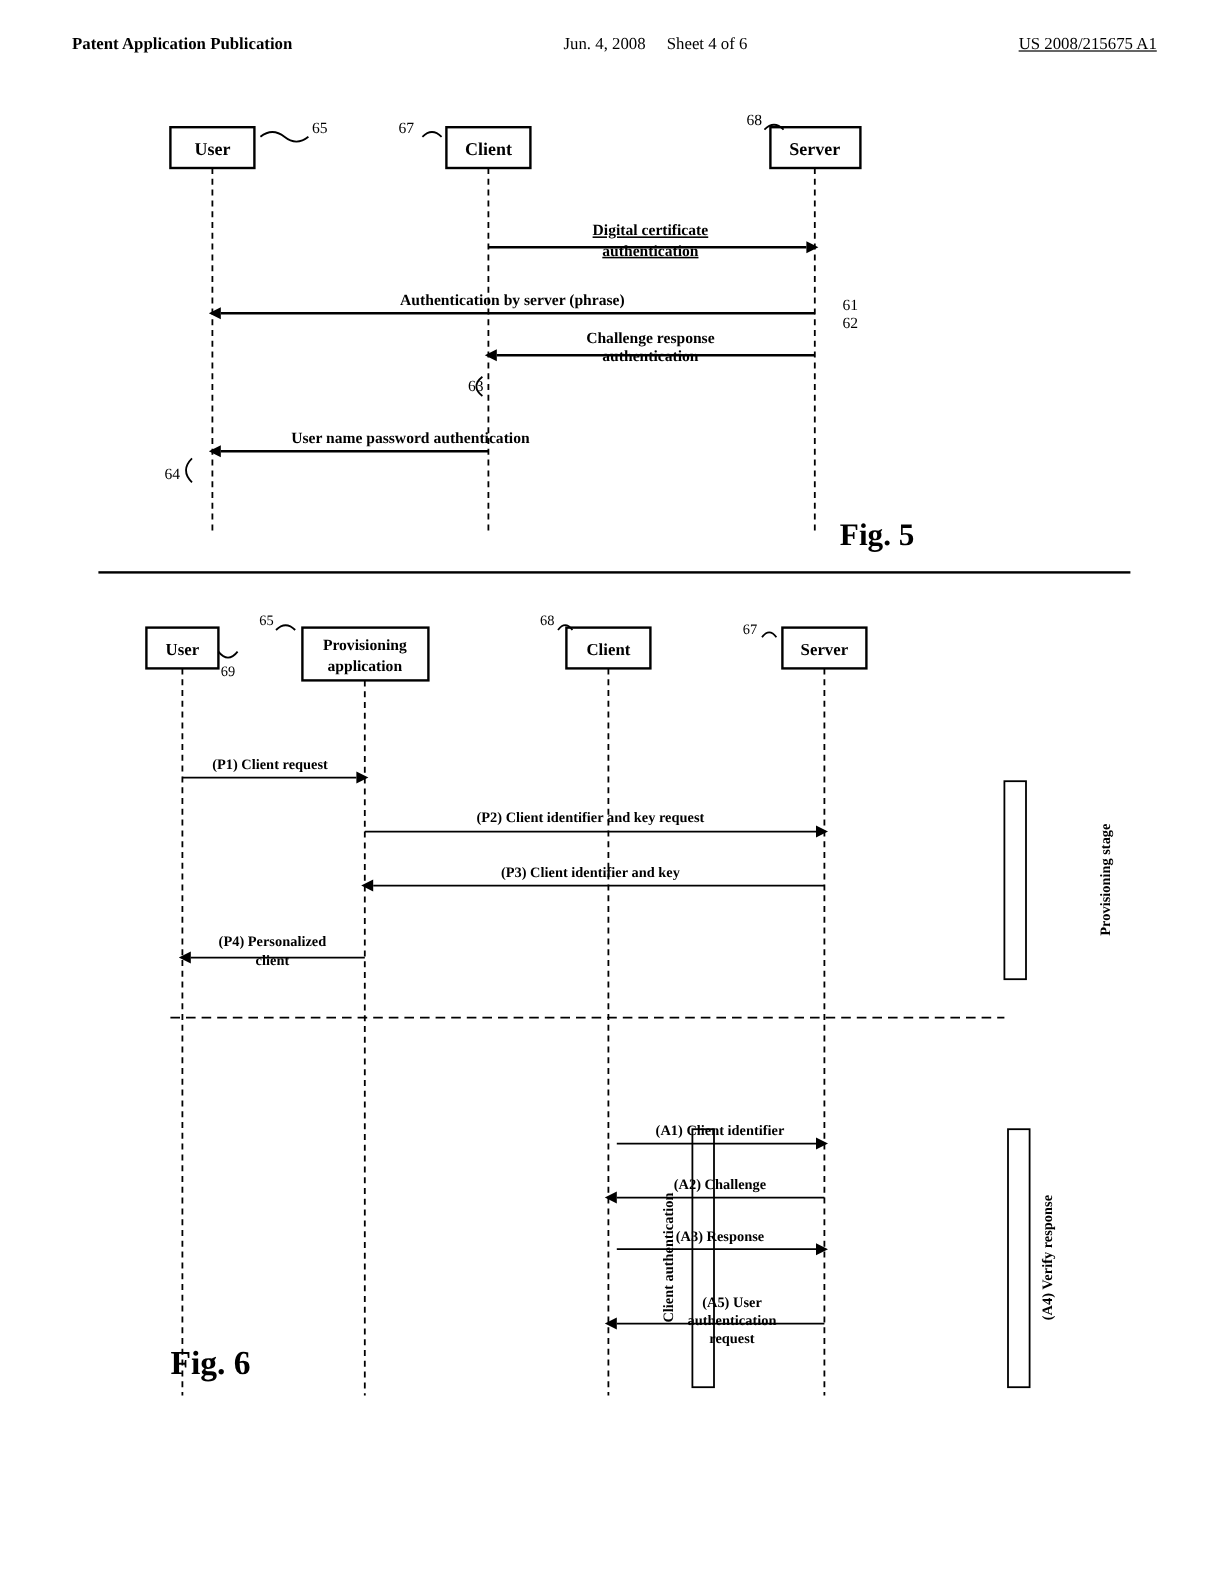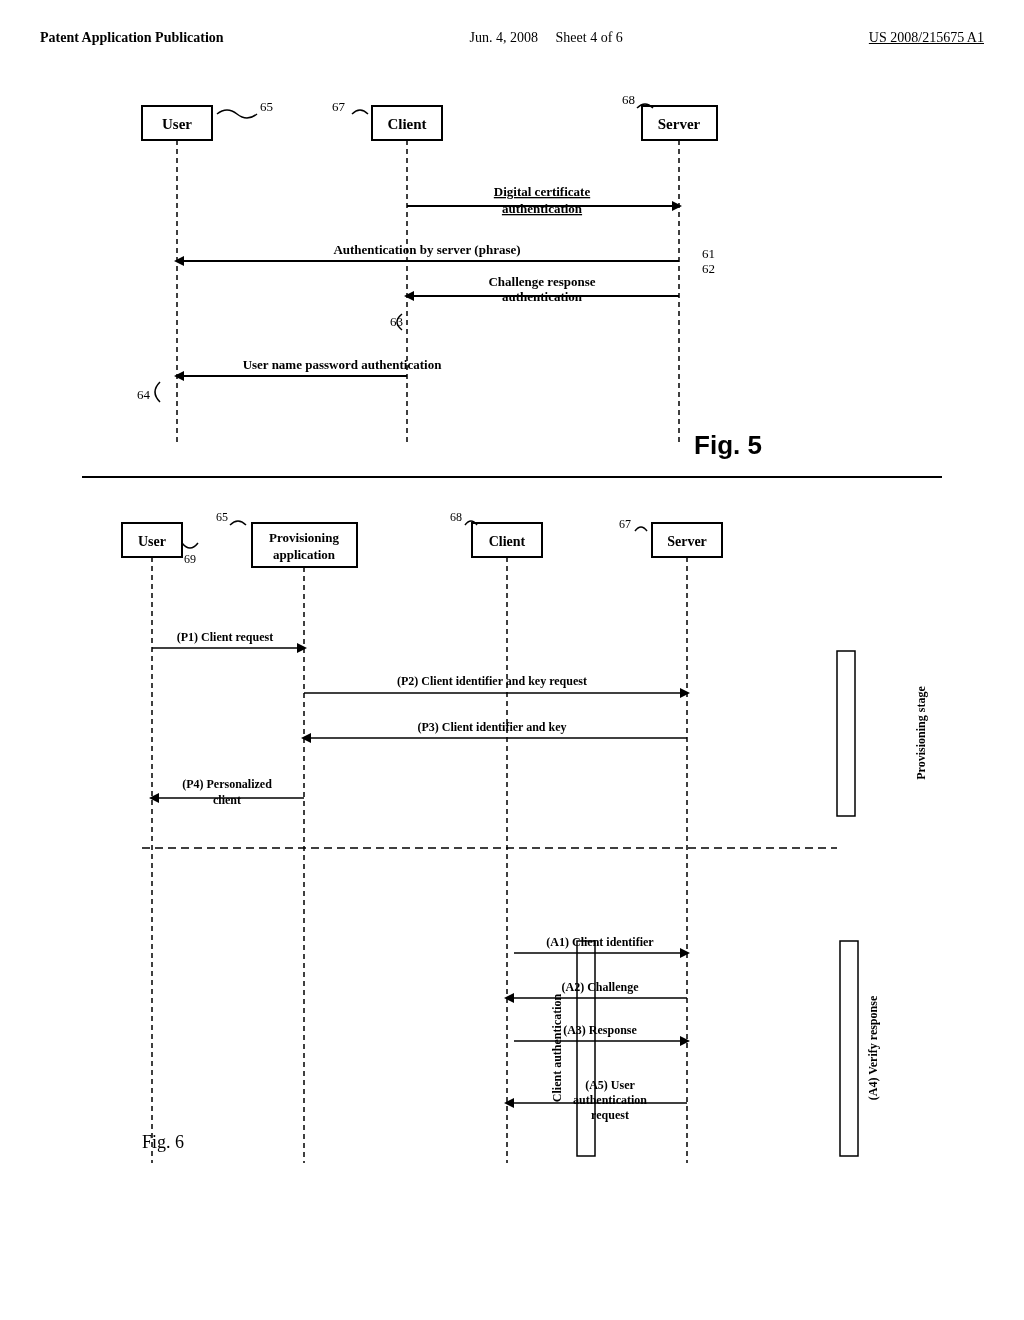--- a/index.html
+++ b/index.html
@@ -10,21 +10,21 @@
       min-height: 1320px;
       position: relative;
       overflow-x: hidden;
     }
 
     .page {
       width: 1024px;
       min-height: 1320px;
       background: #fff;
       position: relative;
-      padding: 30px 40px;
+      padding: 30px 60px;
     }
 
     
     .header {
       display: flex;
       justify-content: space-between;
       align-items: baseline;
       margin-bottom: 30px;
       font-size: 14px;
     }
@@ -93,21 +93,21 @@
 
       <line x1="325" y1="300" x2="102" y2="300" stroke="black" stroke-width="2"></line>
       <polygon points="102,295 92,300 102,305" fill="black"></polygon>
       <text x="260" y="293" text-anchor="middle" font-family="Times New Roman" font-size="13" font-weight="bold">User name password authentication</text>
 
       <path d="M 78 306 Q 68 316 78 326" fill="none" stroke="black" stroke-width="1.5"></path>
       <text x="55" y="323" font-family="Times New Roman" font-size="13">64</text>
     </svg>
 
     
-    <div style="position:absolute; bottom:5px; right:180px; font-size:26px; font-weight:bold; font-family:Liberation Sans, sans-serif;">Fig. 5</div>
+    <div style="position:absolute; bottom:5px; right:180px; font-size:26px; font-weight:bold; font-family:Liberation Serif, serif;">Fig. 5</div>
   </div>
 
   <div style="border-top:2px solid #000; width:860px; margin: 5px auto 15px auto;"></div>
 
   <div style="position:relative; width:860px; margin: 0 auto; height:680px;">
     <svg width="860" height="680">
 
       <rect x="40" y="30" width="60" height="34" fill="white" stroke="black" stroke-width="2"></rect>
       <text x="70" y="53" text-anchor="middle" font-family="Times New Roman" font-size="14" font-weight="bold">User</text>
 
@@ -181,16 +181,16 @@
       <text x="528" y="596" text-anchor="middle" font-family="Times New Roman" font-size="12" font-weight="bold">(A5) User</text>
       <text x="528" y="611" text-anchor="middle" font-family="Times New Roman" font-size="12" font-weight="bold">authentication</text>
       <text x="528" y="626" text-anchor="middle" font-family="Times New Roman" font-size="12" font-weight="bold">request</text>
 
       <rect x="758" y="448" width="18" height="215" fill="none" stroke="black" stroke-width="1.5"></rect>
       <text x="790" y="560" font-family="Times New Roman" font-size="12" font-weight="bold" transform="rotate(-90, 790, 555)" text-anchor="middle">(A4) Verify response</text>
 
     </svg>
 
     
-    <div style="position:absolute; bottom:20px; left:60px; font-size:18px; font-weight:normal; font-family:'Times New Roman',serif;">Fig. 6</div>
+    <div style="position:absolute; bottom:20px; left:60px; font-size:28px; font-weight:bold; font-family:'Times New Roman',serif;">Fig. 6</div>
   </div>
 
 </div>
 
 </body></html>

